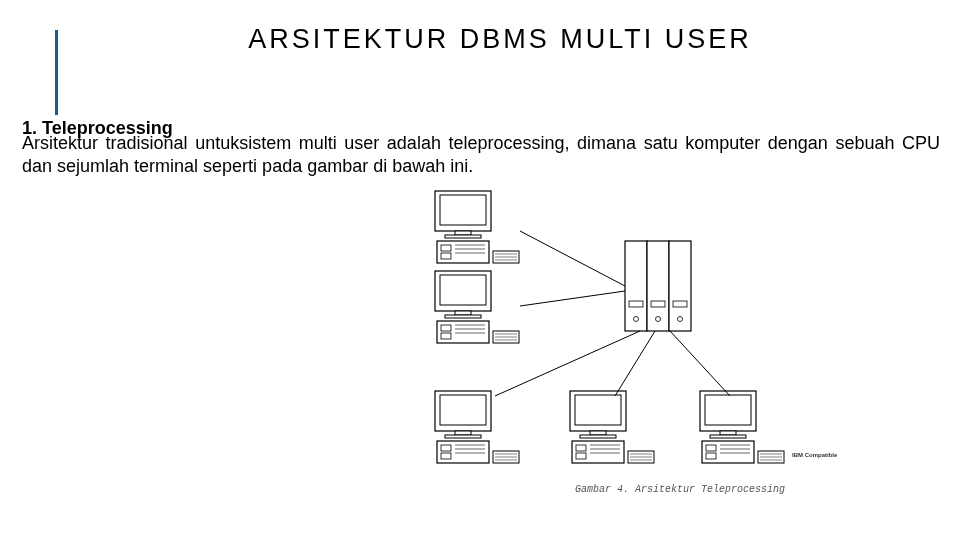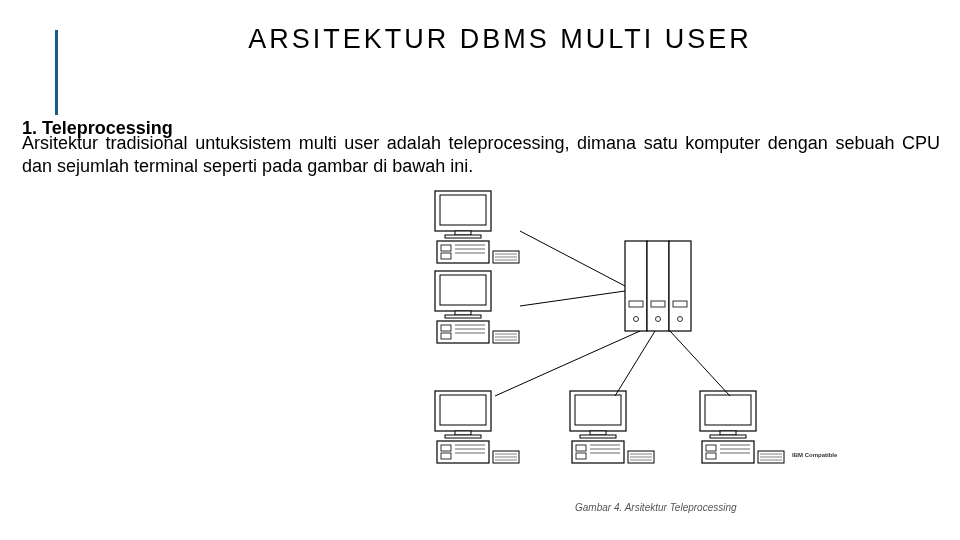--- a/index.html
+++ b/index.html
@@ -52,24 +52,25 @@
     position: absolute;
     left: 370px;
     top: 186px;
     width: 475px;
     height: 310px;
   }
   .figure svg { width: 100%; height: 100%; }
   .caption {
     position: absolute;
     left: 575px;
-    top: 502px;
+    top: 484px;
     font-size: 10px;
     font-style: italic;
     color: #555;
+    font-family: Liberation Mono, monospace;
   }
   .micro {
     position: absolute;
     left: 792px;
     top: 452px;
     font-size: 6px;
     color: #333;
     font-weight: bold;
   }
 </style>

